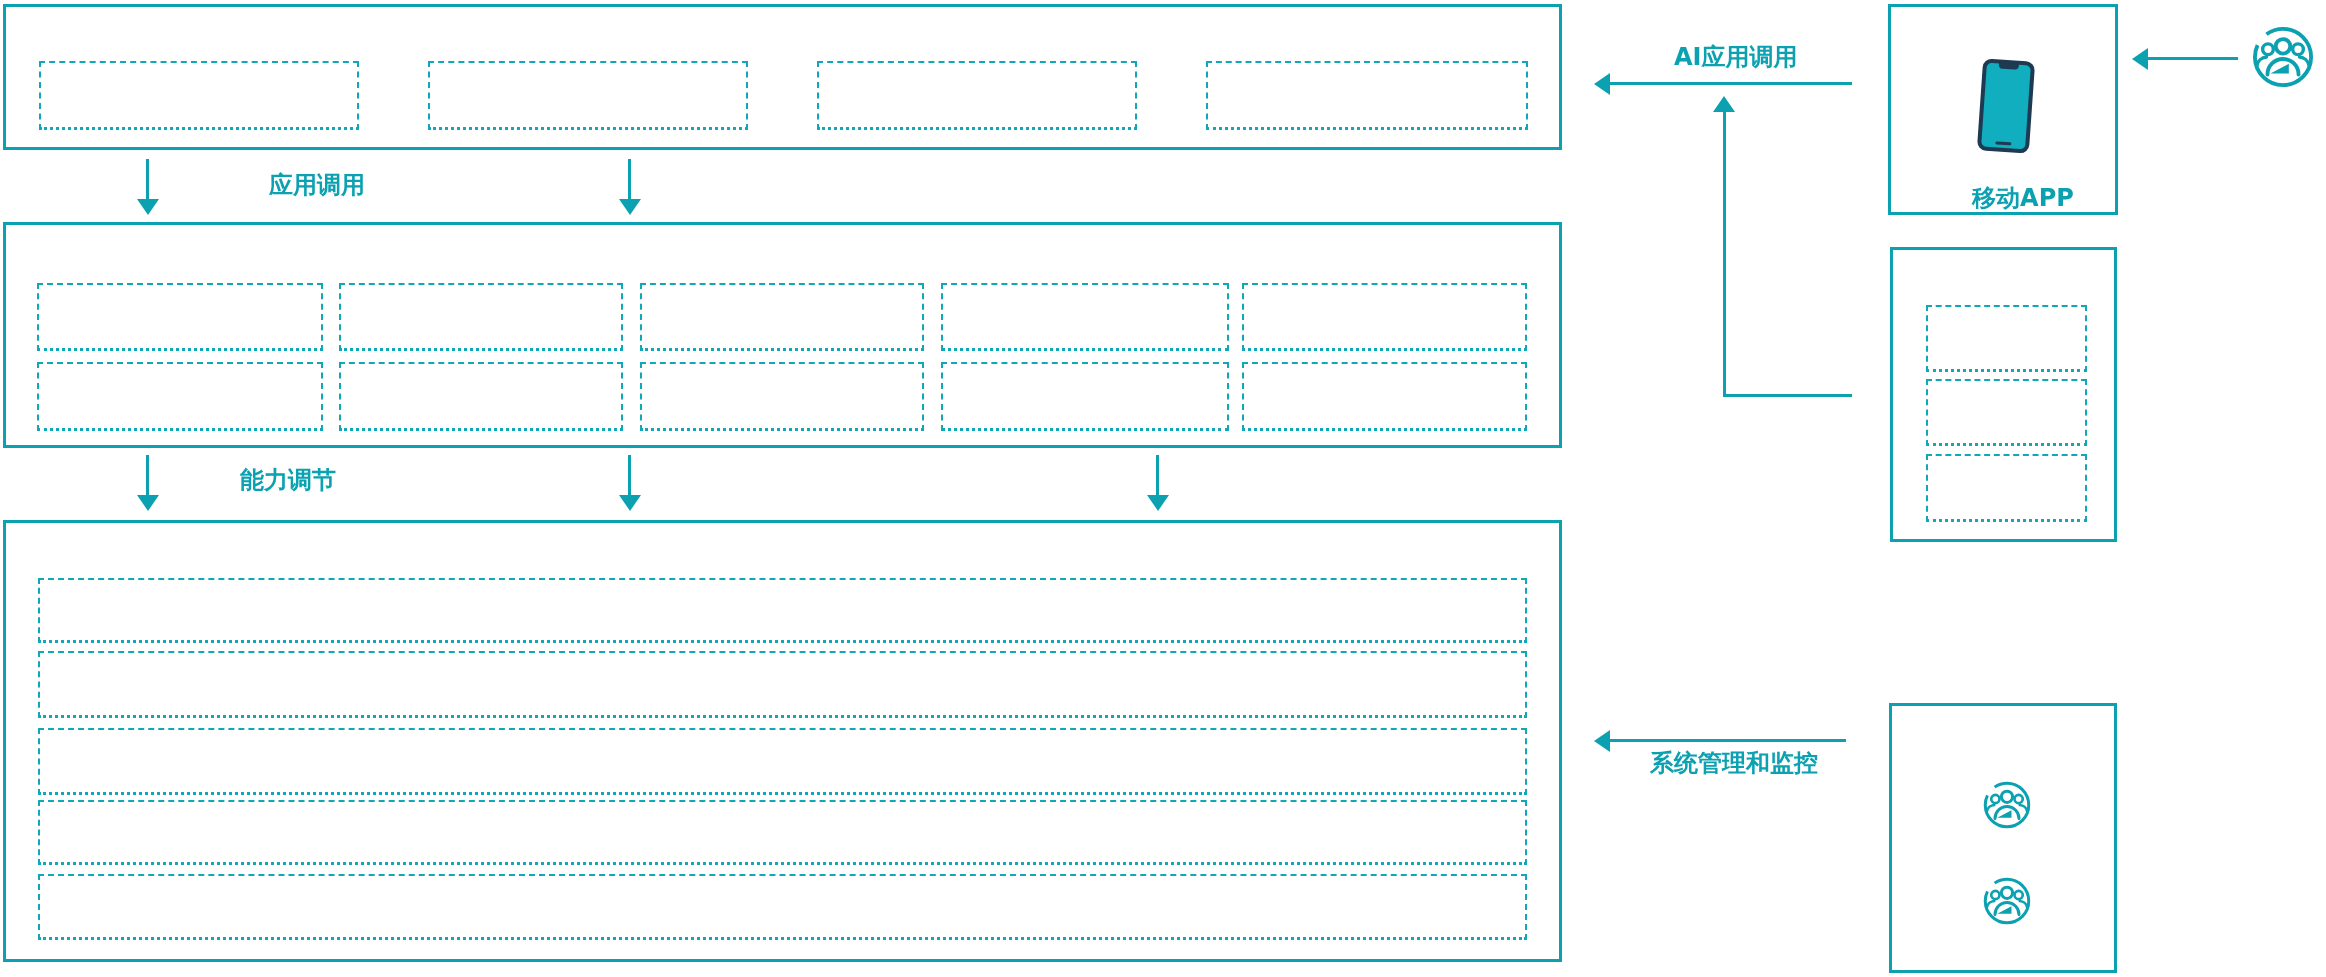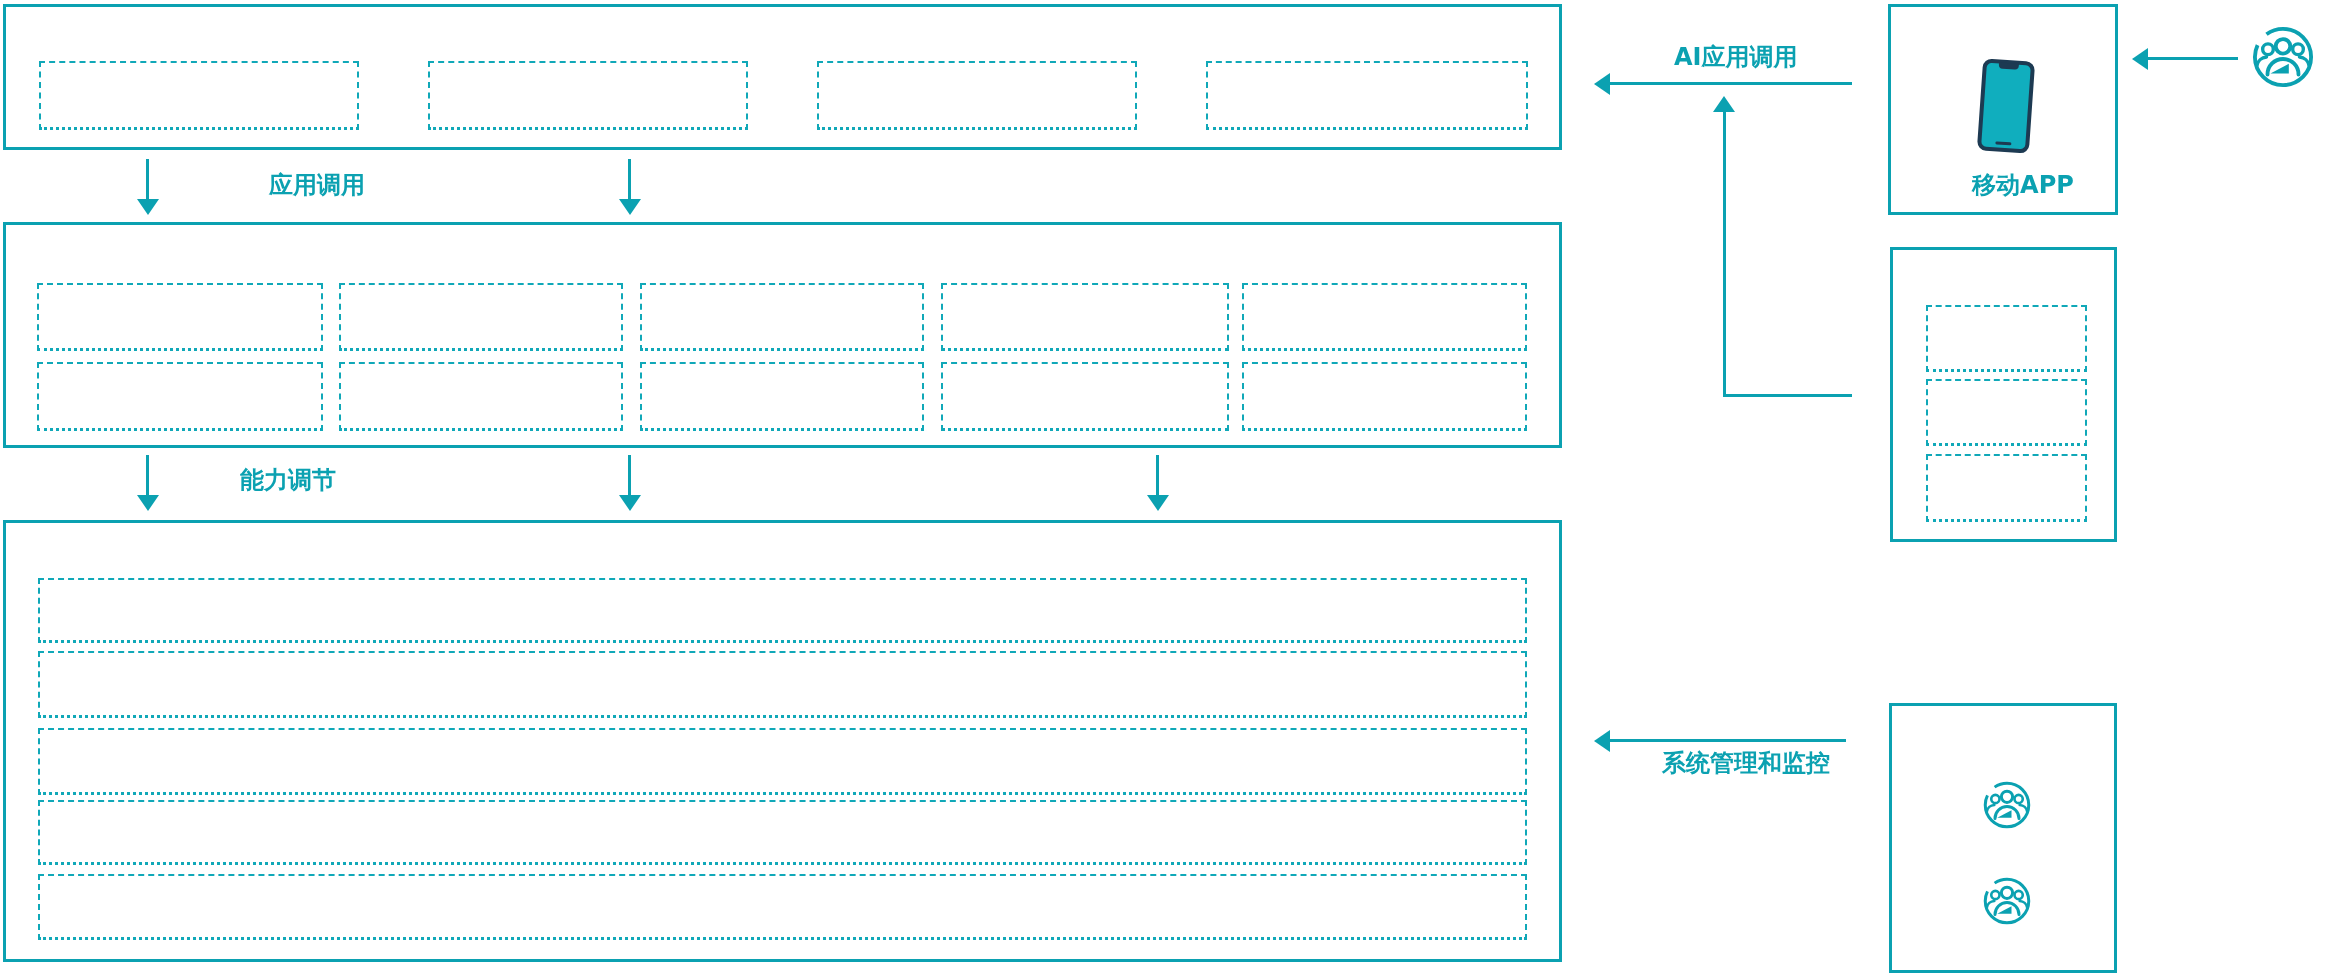--- a/index.html
+++ b/index.html
@@ -31,21 +31,21 @@
              border-top:11px solid transparent;border-bottom:11px solid transparent;
              border-right:16px solid var(--teal);}
   
   .phone{position:absolute;left:89px;top:53px;width:52px;height:92px;transform:rotate(4deg);}
   .phone .body{position:absolute;left:0;top:0;right:0;bottom:0;background:var(--navy);border-radius:9px;}
   .phone .scr{position:absolute;left:4px;top:4px;right:4px;bottom:4px;background:var(--screen);border-radius:5px;}
   .phone .notch{position:absolute;top:3px;left:50%;margin-left:-10px;width:20px;height:6px;
                 background:var(--navy);border-radius:0 0 4px 4px;}
   .phone .homeline{position:absolute;bottom:7px;left:50%;margin-left:-8px;width:16px;height:3px;
                    background:var(--navy);border-radius:2px;}
-  .appname{position:absolute;left:0;right:0;top:162px;text-align:center;
+  .appname{position:absolute;left:0;right:0;top:175px;text-align:center;
            color:var(--teal);font-size:24px;font-weight:700;margin-left:40px;}
   .usericon{position:absolute;}
   svg{display:block;}
 </style>
 </head>
 <body>
 
 <div class="stage">
 
   <svg width="0" height="0" aria-hidden="true">
@@ -149,21 +149,21 @@
   <div class="panel" style="left:1890px;top:247px;width:227px;height:295px;">
     <div class="dash" style="left:33px;top:55px;width:161px;height:67px;"></div>
     <div class="dash" style="left:33px;top:129px;width:161px;height:67px;"></div>
     <div class="dash" style="left:33px;top:204px;width:161px;height:68px;"></div>
   </div>
 
   <div>
     <div class="shaft-h" style="left:1608px;top:739px;width:238px;"></div>
     <div class="head-left" style="left:1594px;top:730px;"></div>
   </div>
-  <div class="lbl" style="left:1650px;top:751px;margin-left:12px;">系统管理和监控</div>
+  <div class="lbl" style="left:1650px;top:751px;">系统管理和监控</div>
 
   <div class="panel" style="left:1889px;top:703px;width:228px;height:270px;">
     <div class="usericon" style="left:91px;top:75px;">
       <svg width="48" height="48">
           <use href="#users-group"></use>
         </svg>
     </div>
     <div class="usericon" style="left:91px;top:171px;">
       <svg width="48" height="48">
           <use href="#users-group"></use>

